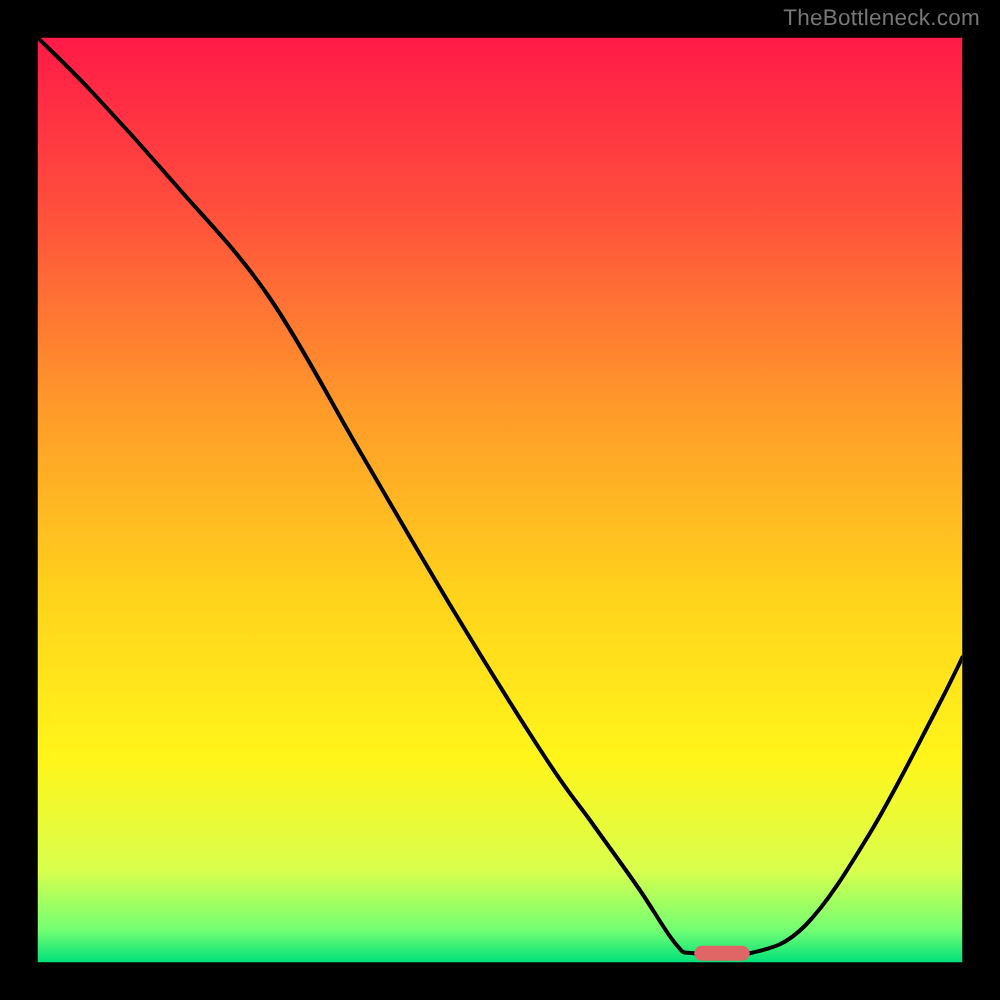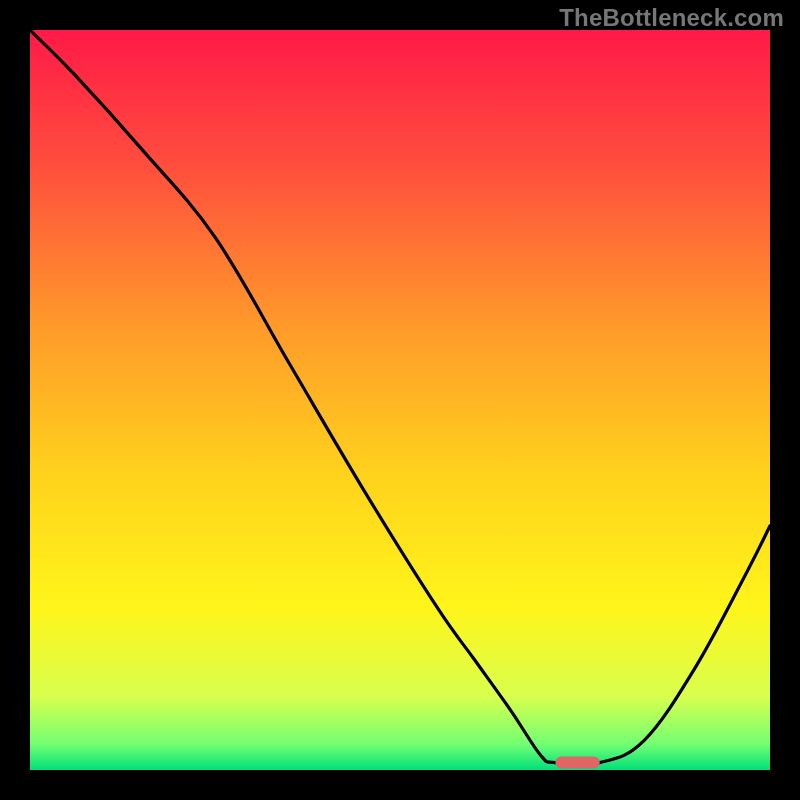--- a/index.html
+++ b/index.html
@@ -21,22 +21,22 @@
     left: 30px;
     top: 30px;
     width: 740px;
     height: 740px;
   }
   .watermark {
     position: absolute;
     top: 4px;
     right: 16px;
     font-family: Arial, Helvetica, sans-serif;
-    font-size: 24px;
-    font-weight: 700;
+    font-size: 18px;
+    font-weight: 400;
     color: #777;
     letter-spacing: 0.2px;
   }
 </style>
 </head>
 <body>
 
 <div class="frame">
   <div class="watermark">TheBottleneck.com</div>
 

